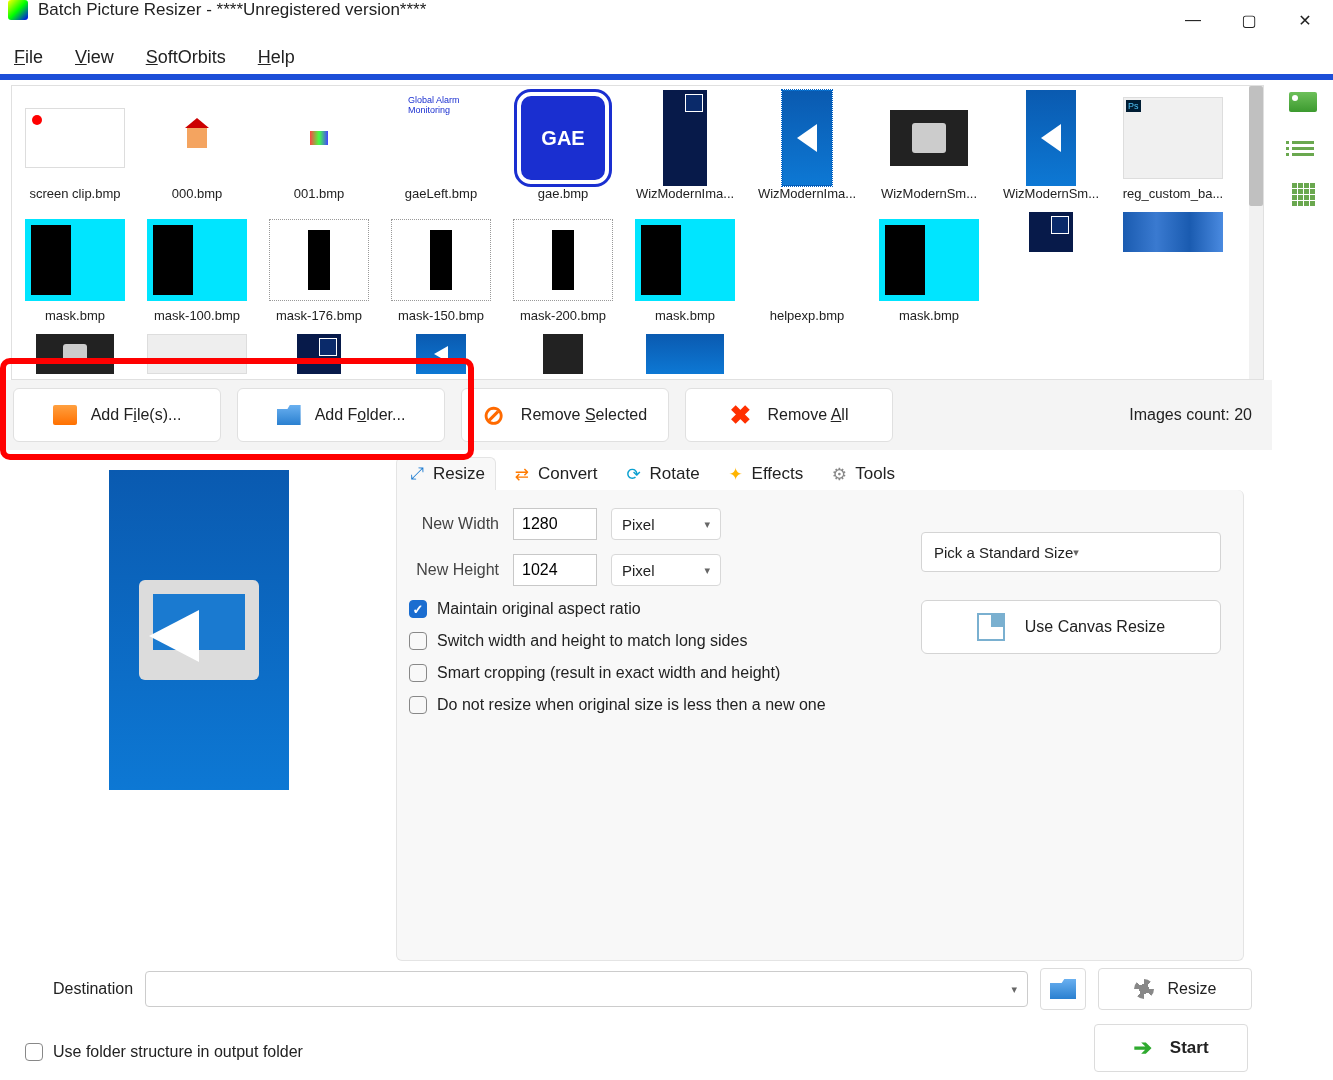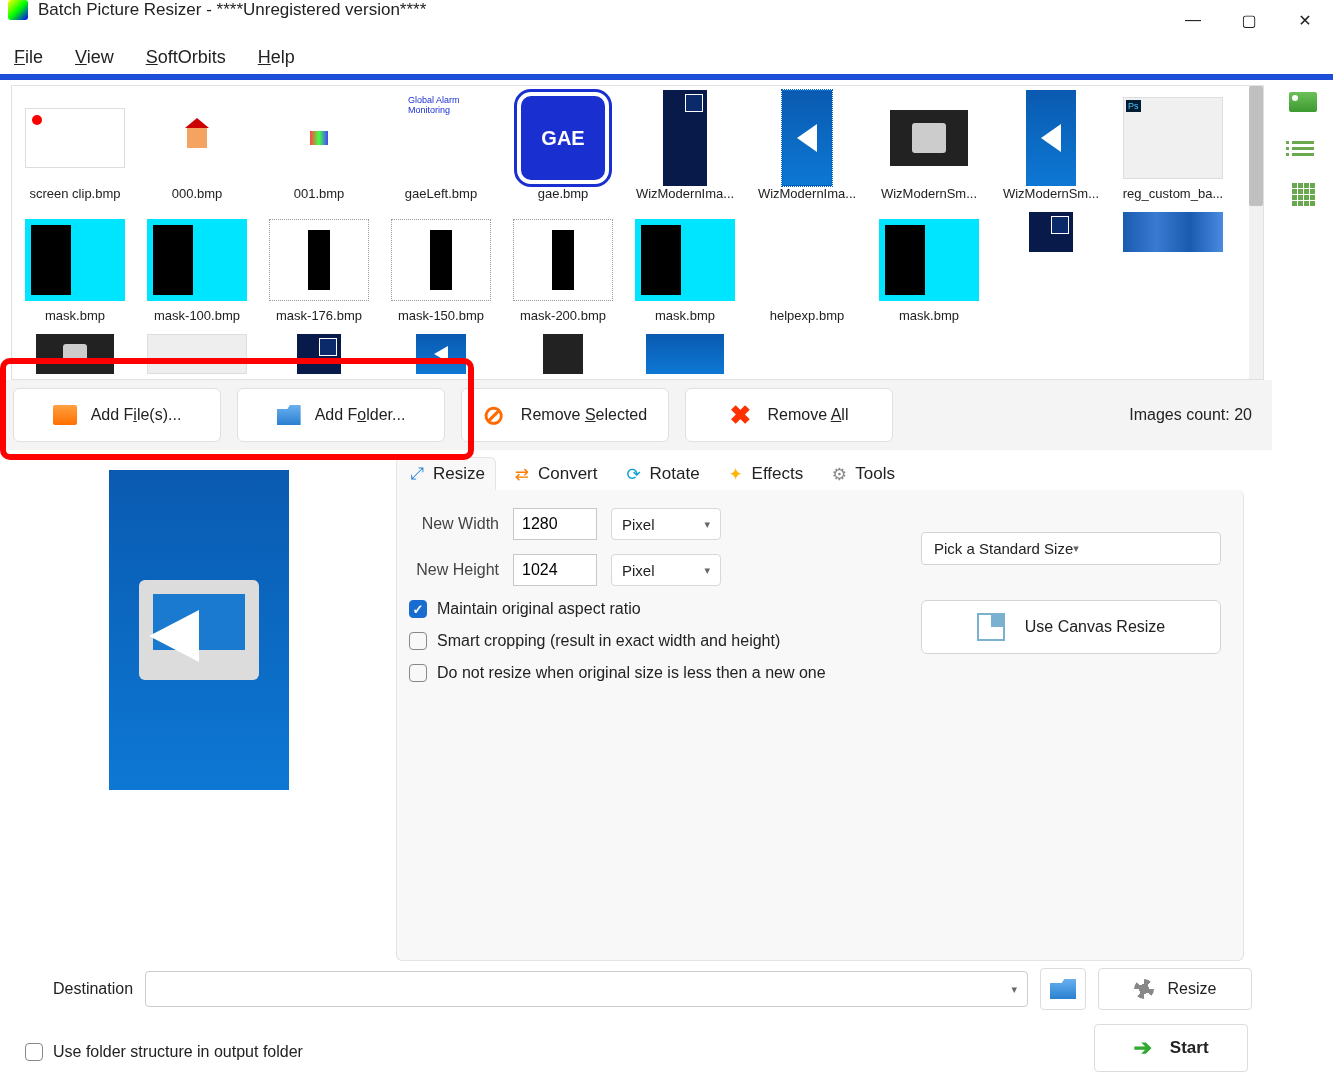--- a/index.html
+++ b/index.html
@@ -101,21 +101,21 @@
   .tab-body { flex:1; background:#f8f8f8; border:1px solid #e4e4e4; border-top:none; border-radius:0 6px 6px 6px; padding:18px 12px; position:relative;}
   .frow { display:flex; align-items:center; gap:14px; margin-bottom:14px;}
   .frow label { width:90px; text-align:right; font-size:16px; color:#444;}
   .num-input { width:84px; height:32px; border:1px solid #c8c8c8; background:#fff; padding:0 8px; font-size:16px;}
   .unit-sel { width:110px; height:32px; border:1px solid #d8d8d8; background:#fff; display:flex;align-items:center;justify-content:space-between;padding:0 10px;font-size:15px;border-radius:4px;}
   .chev{font-size:11px;color:#666;}
   .chk-row { display:flex; align-items:center; gap:10px; margin:14px 0; font-size:16px;}
   .chk { width:18px;height:18px;border:1.5px solid #888;border-radius:4px;display:inline-flex;align-items:center;justify-content:center;}
   .chk.on { background:#1a6dd0; border-color:#1a6dd0;}
   .chk.on::after{content:"✓";color:#fff;font-size:13px;font-weight:bold;}
-  .std-size { position:absolute; right:22px; top:42px; width:300px; height:33px; border:1px solid #d4d4d4; background:#fff; border-radius:4px; display:flex;align-items:center;justify-content:flex-start;padding:0 12px;font-size:15px;}
+  .std-size { position:absolute; right:22px; top:42px; width:300px; height:40px; border:1px solid #d4d4d4; background:#fff; border-radius:4px; display:flex;align-items:center;justify-content:flex-start;padding:0 12px;font-size:15px;}
   .canvas-btn { position:absolute; right:22px; top:110px; width:300px; height:54px; border:1px solid #d4d4d4; background:#fff; border-radius:6px; display:flex;align-items:center;justify-content:center;gap:20px;font-size:16px;}
   .canvas-ic { width:28px;height:28px;border:2px solid #7ab0d0;position:relative;}
   .canvas-ic::after{content:"";position:absolute;right:-2px;top:-2px;width:14px;height:14px;background:#7ab0d0;}
 
   
   .dest-bar { height:56px; background:#fff; display:flex; align-items:center; padding:0 20px 0 52px; gap:12px;}
   .dest-bar .dl{font-size:16px;}
   .dest-input { flex:1; height:36px; border:1px solid #ccc; background:#fff; border-radius:4px; display:flex;align-items:center;justify-content:flex-end;padding:0 10px;}
   .dest-browse { width:46px;height:42px;border:1px solid #dcdcdc;border-radius:4px;display:flex;align-items:center;justify-content:center;}
   .dest-browse .ic-folder{width:26px;height:20px;}
@@ -412,20 +412,24 @@
                 <span>Pixel</span>
                 <span class="chev">▾</span>
               </div>
           </div>
           <div class="chk-row">
               <span class="chk on"></span>
               <span>Maintain original aspect ratio</span>
             </div>
           <div class="chk-row">
               <span class="chk"></span>
+              <span>Switch width and height to match long sides</span>
+            </div>
+          <div class="chk-row">
+              <span class="chk"></span>
               <span>Smart cropping (result in exact width and height)</span>
             </div>
           <div class="chk-row">
               <span class="chk"></span>
               <span>Do not resize when original size is less then a new one</span>
             </div>
 
           <div class="std-size">
               <span>Pick a Standard Size</span>
               <span class="chev">▾</span>

